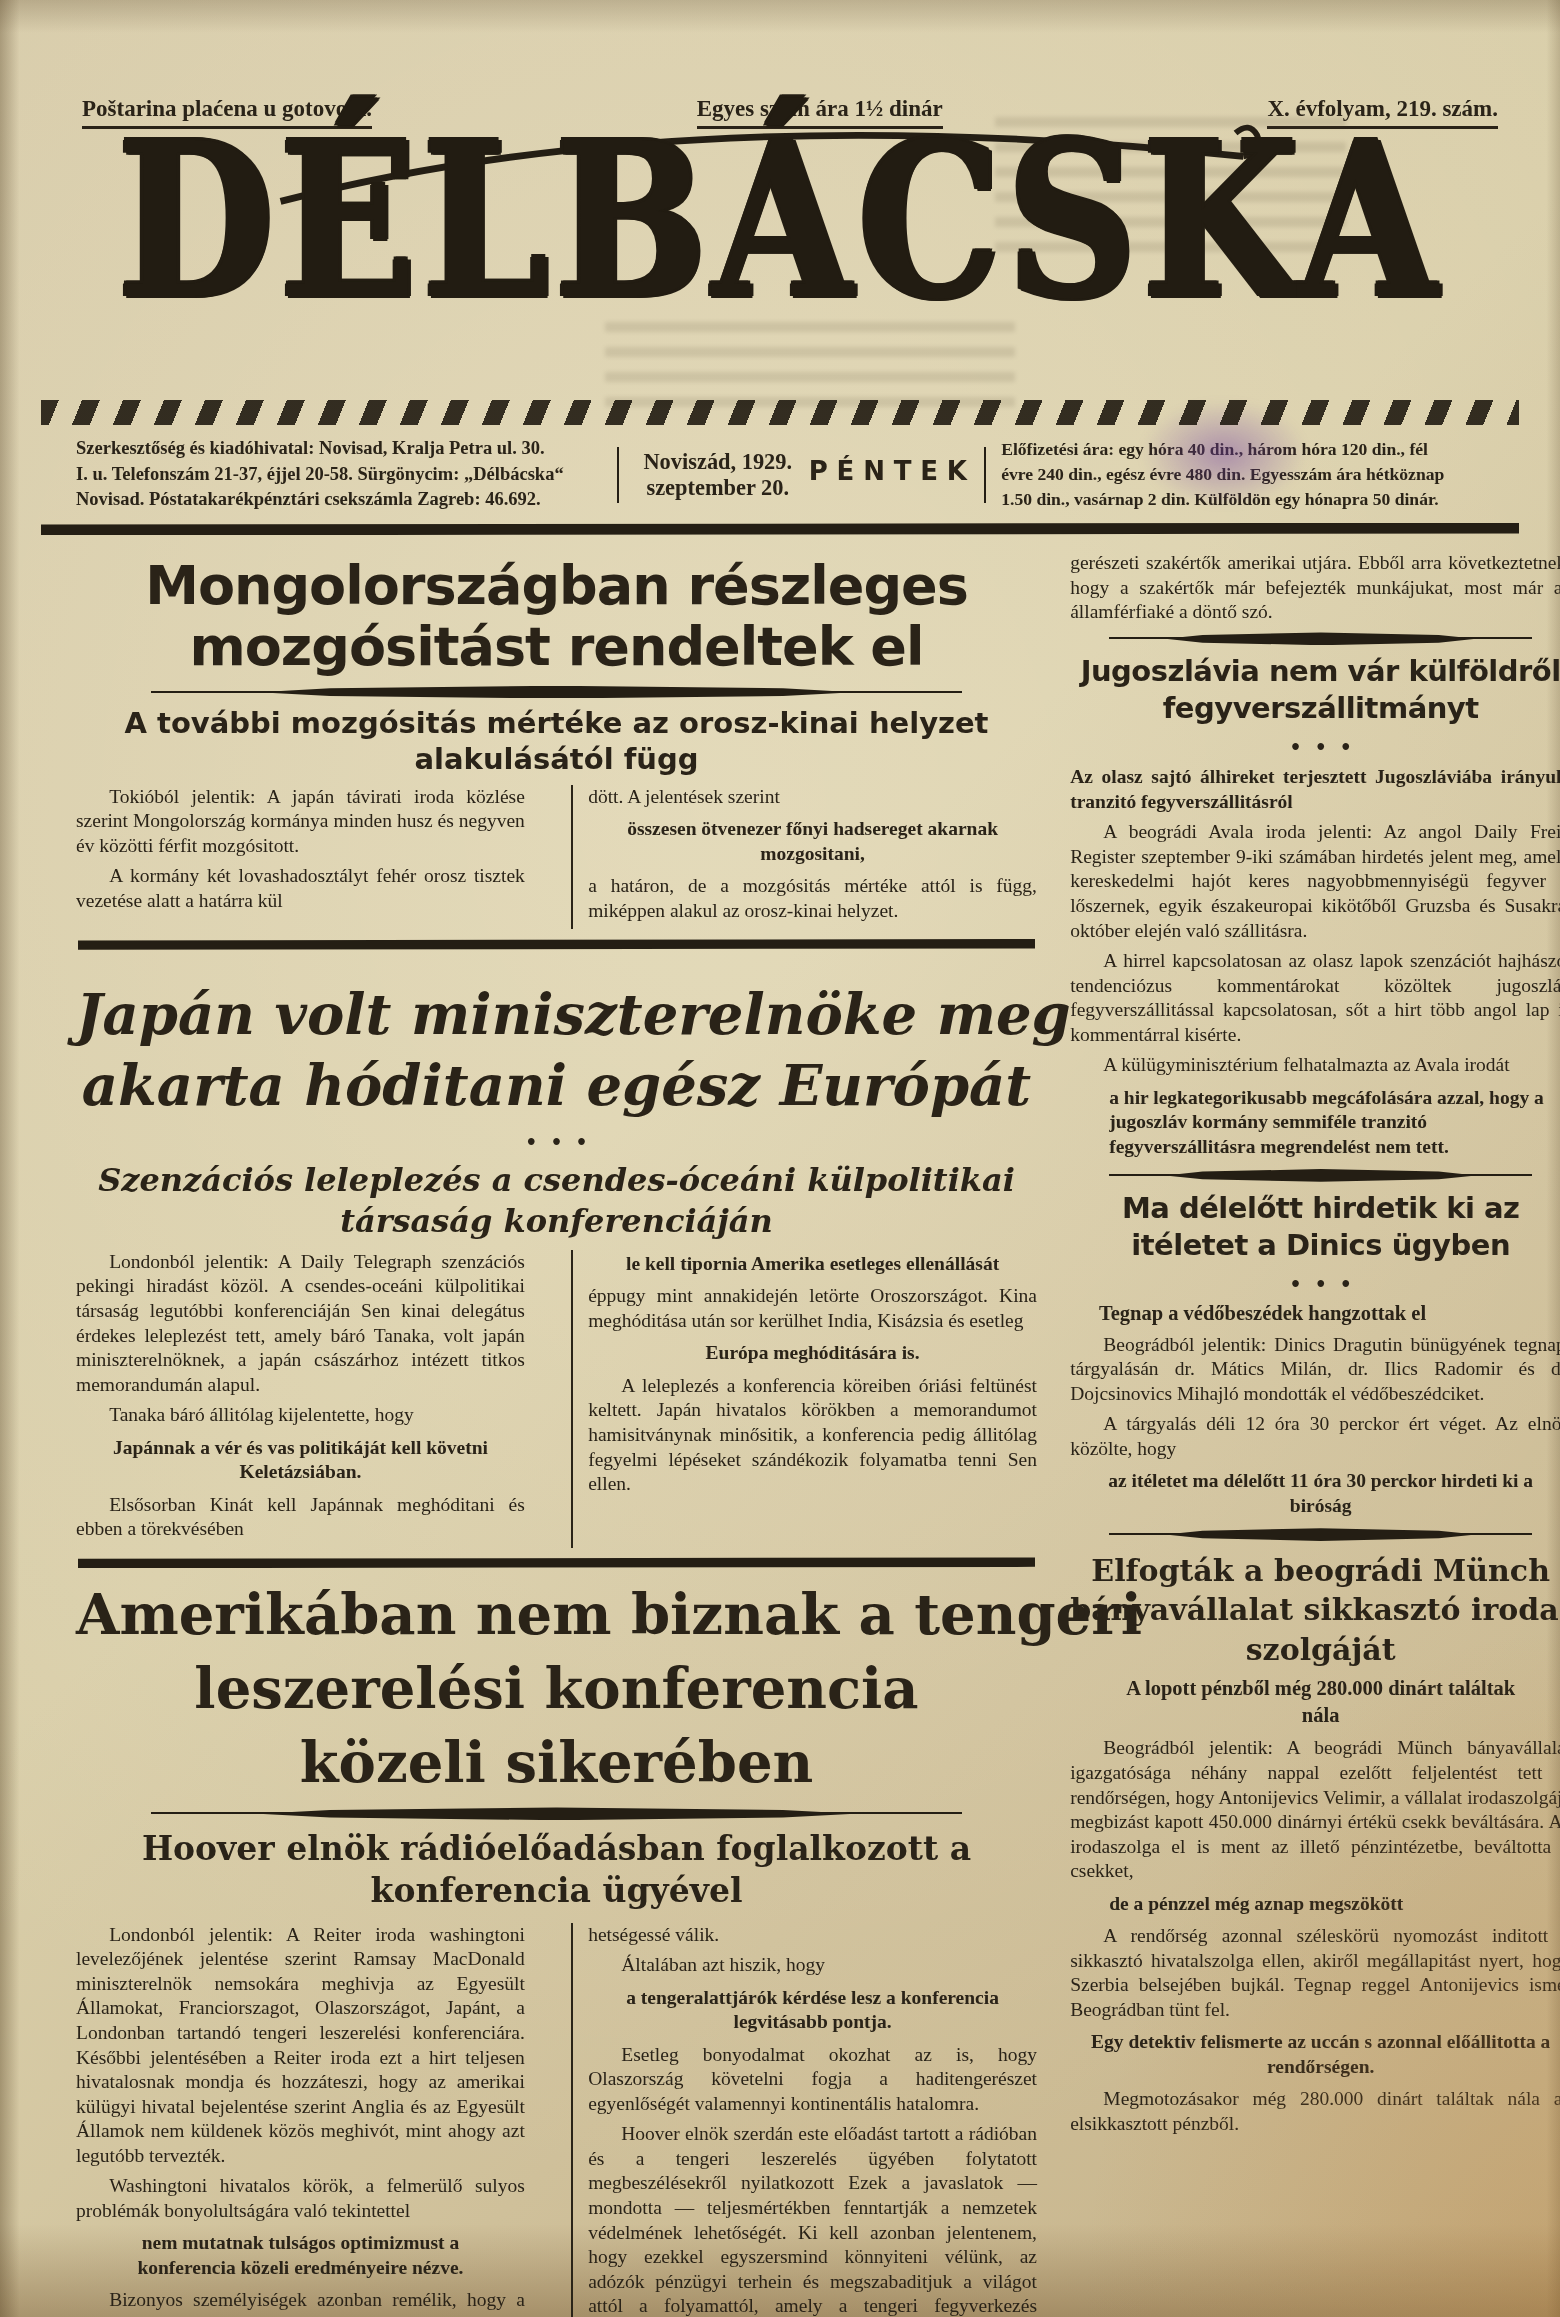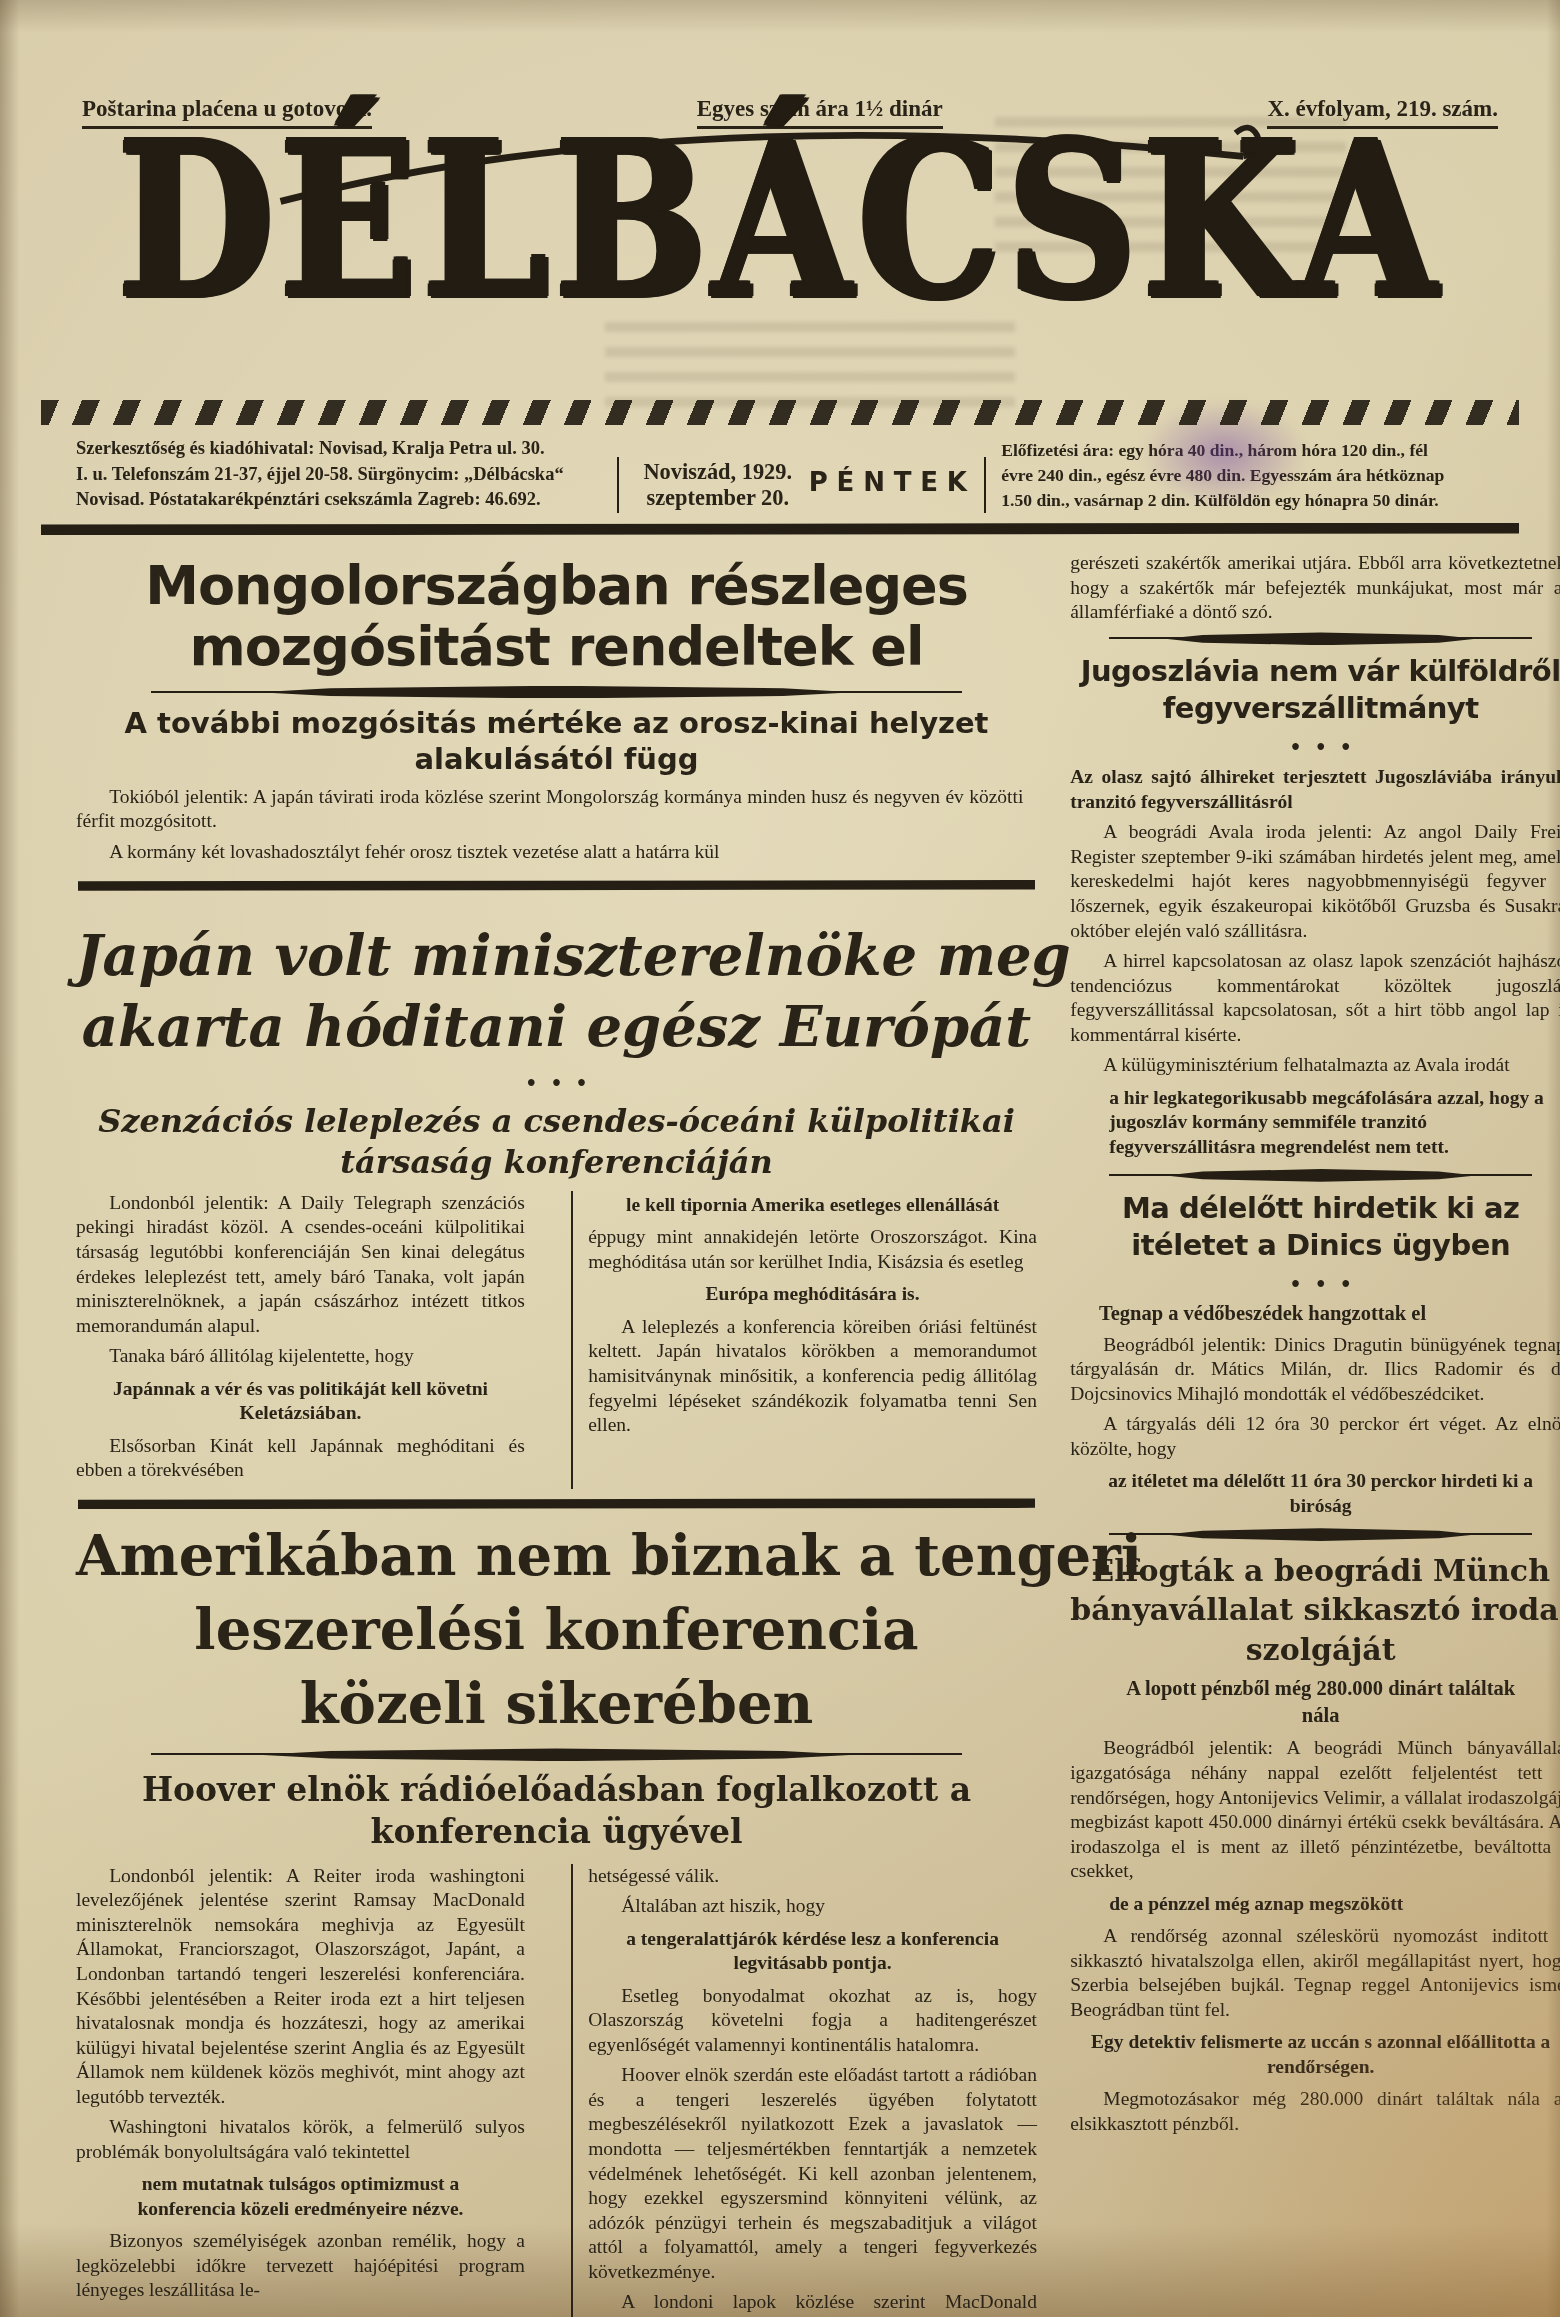--- a/index.html
+++ b/index.html
@@ -29,21 +29,21 @@
   .masthead .title{
     display:inline-block;font-family:"DejaVu Serif",serif;font-weight:bold;
     font-size:164px;line-height:1.1;letter-spacing:4.9px;color:#221c12;
     transform:scale(1.10,1.30);transform-origin:center 60%;
     text-shadow:2.9px 0 0 #221c12,-2.9px 0 0 #221c12,0 2px 0 #221c12,0 -2px 0 #221c12,2px 2px 0 #221c12,-2px -2px 0 #221c12;}
   .flourish{position:absolute;left:263px;top:-45px;width:1034px;height:127px;}
 
   .zigzag{height:25px;margin:2px 41px 0 41px;opacity:.92;
     background:repeating-linear-gradient(112deg,#241e14 0 16.6px,transparent 16.6px 38px);}
 
-  .info-bar{display:flex;align-items:flex-end;margin:11.7px 45px 0 76px;font-weight:bold;}
+  .info-bar{display:flex;align-items:center;margin:11.7px 45px 0 76px;font-weight:bold;}
   .info-address{width:541px;font-size:18.5px;line-height:1.38;}
   .info-center{width:349px;border-left:2.9px solid #241e14;border-right:2.9px solid #241e14;
     text-align:center;display:flex;flex-direction:row;justify-content:center;padding:2px 7.8px;}
   .info-date{font-size:22.4px;}
   .info-day{font-family:"DejaVu Sans",sans-serif;font-size:26px;letter-spacing:8.8px;margin-top:7.8px;}
   .info-sub{flex:1;padding-left:15.6px;font-size:17.6px;line-height:1.42;}
   .iline{display:block;}
 
   .bar-full{height:12.7px;background:#241e14;margin:9.8px 41px 0 41px;
     clip-path:polygon(0 15%,100% 0,100% 85%,0 100%);}
@@ -156,20 +156,26 @@
 
       <span class="hl">A további mozgósitás mértéke az orosz-kinai helyzet</span>
           <span class="hl">alakulásától függ</span>
         </div>
       <div class="cols">
         <div class="col col-l">
 
         <p class="bp" data-style="n">Tokióból jelentik: A japán távirati iroda közlése szerint Mongolország kormánya minden husz és negyven év közötti férfit mozgósitott.</p>
             <p class="bp" data-style="n">A kormány két lovashadosztályt fehér orosz tisztek vezetése alatt a határra kül</p>
           </div>
+        <div class="col col-r">
+
+        <p class="bp" data-style="nf">dött. A jelentések szerint</p>
+            <p class="bp" data-style="bc">összesen ötvenezer főnyi hadsereget akarnak mozgositani,</p>
+            <p class="bp" data-style="nf">a határon, de a mozgósitás mértéke attól is függ, miképpen alakul az orosz-kinai helyzet.</p>
+          </div>
       </div>
 
       <div class="bar-sec"></div>
 
       <div class="headline-italic">
 
       <span class="hl">Japán volt miniszterelnöke meg</span>
           <span class="hl">akarta hóditani egész Európát</span>
         </div>
       <div class="dots">•••</div>

